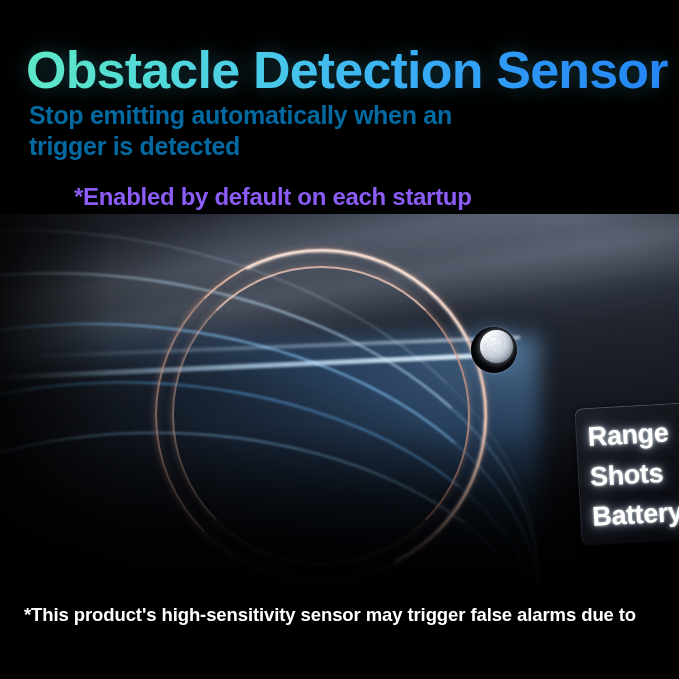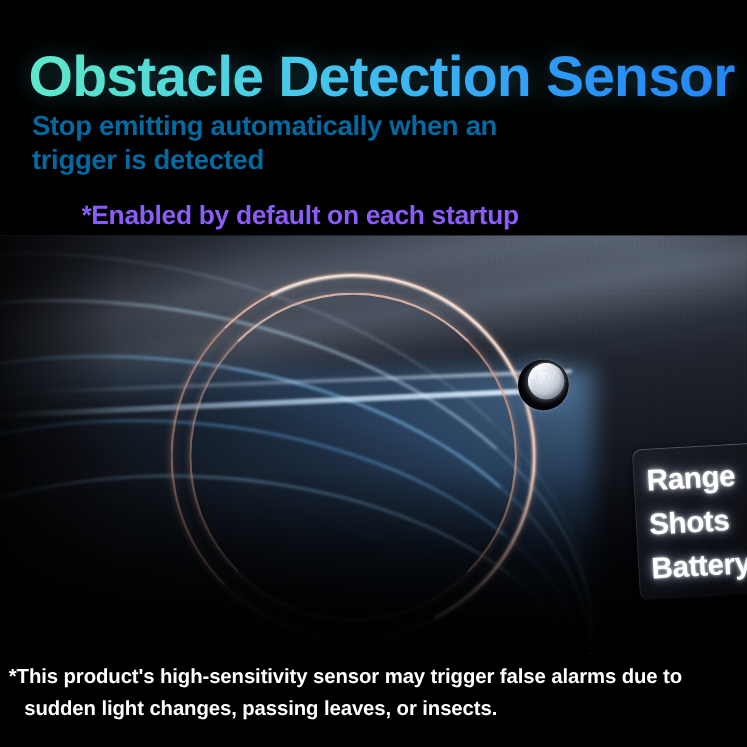--- a/index.html
+++ b/index.html
@@ -376,21 +376,21 @@
     font-size: 24px;
     font-weight: bold;
     letter-spacing: -0.3px;
     white-space: nowrap;
     text-shadow: 0 1px 4px rgba(0,0,0,.9);
     margin-left: 48px;
   }
 
   #disclaimer {
     position: absolute;
-    left: 8px;
+    left: 24px;
     top: 600px;
     width: 640px;
     color: #ffffff;
     font-size: 18.5px;
     font-weight: bold;
     line-height: 29px;
     letter-spacing: -0.1px;
   }
   #disclaimer .d2 { padding-left: 14px; display: block; }
 </style>
@@ -443,16 +443,15 @@
 
   <div id="subhead">
     <span>Stop emitting automatically when an</span><br>
     <span>trigger is detected</span>
   </div>
 
   <div id="starnote">*Enabled by default on each startup</div>
 
   <div id="disclaimer">
     <span>*This product's high-sensitivity sensor may trigger false alarms due to</span>
-    <span class="d2">sudden light changes, passing leaves, or insects.</span>
   </div>
 
 </div>
 
 </body></html>

